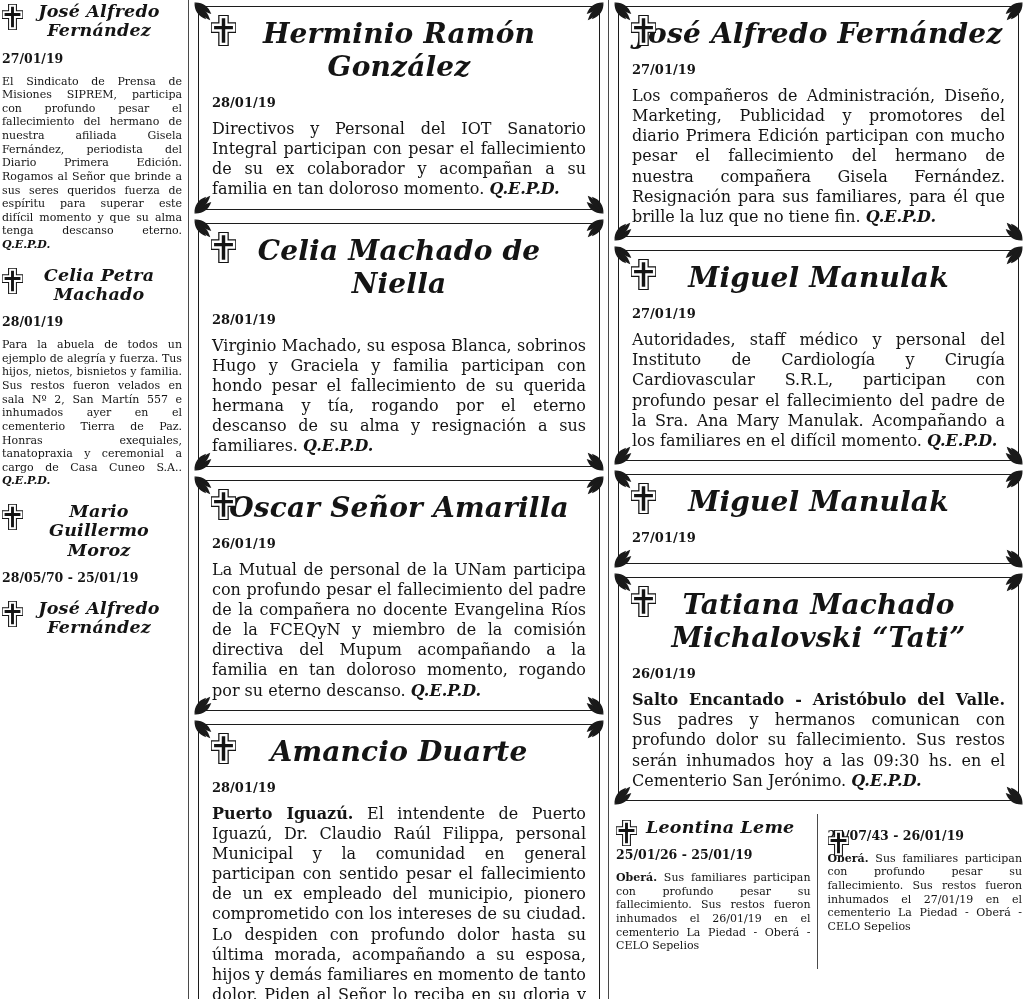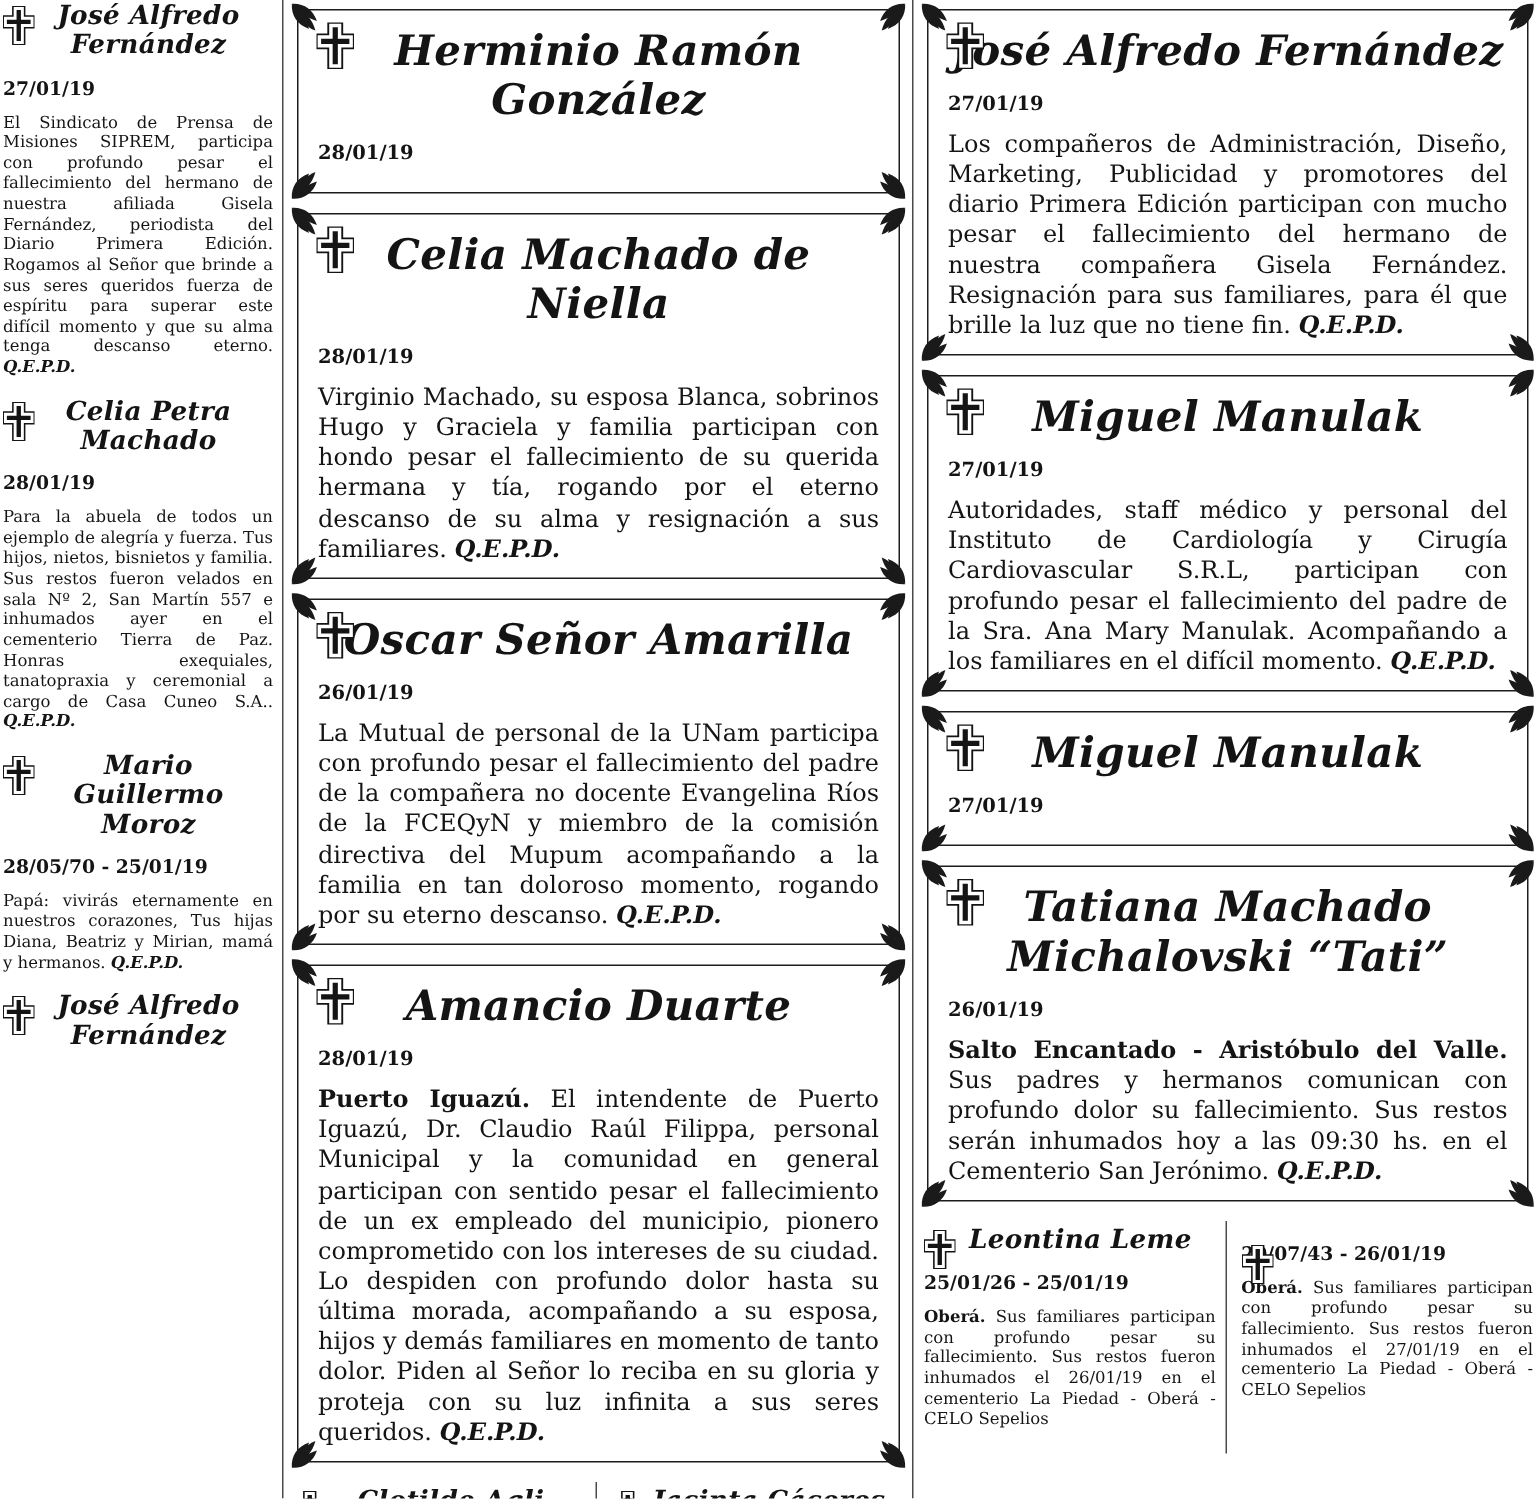--- a/index.html
+++ b/index.html
@@ -87,21 +87,20 @@
       <div class="date">28/01/19</div>
       <p class="body"><span>Para la abuela de todos un ejemplo de alegría y fuerza. Tus hijos, nietos, bisnietos y familia. Sus restos fueron velados en sala Nº 2, San Martín 557 e inhumados ayer en el cementerio Tierra de Paz. Honras exequiales, tanatopraxia y ceremonial a cargo de Casa Cuneo S.A..</span> <strong class="qepd">Q.E.P.D.</strong></p>
     </article>
 
     <article class="sobit">
       <svg class="cross" viewBox="0 0 26 32">
           <use href="#cross-shape"></use>
         </svg>
       <h2 class="name">Mario Guillermo Moroz</h2>
       <div class="date">28/05/70 - 25/01/19</div>
-      <p class="body"><span>Papá: vivirás eternamente en nuestros corazones, Tus hijas Diana, Beatriz y Mirian, mamá y hermanos.</span> <strong class="qepd">Q.E.P.D.</strong></p>
     </article>
 
     <article class="sobit">
       <svg class="cross" viewBox="0 0 26 32">
           <use href="#cross-shape"></use>
         </svg>
       <h2 class="name">José Alfredo Fernández</h2>
 
     </article>
 
@@ -122,20 +121,21 @@
           <use href="#orn-shape"></use>
         </svg>
       <svg class="orn br" viewBox="0 0 22 22">
           <use href="#orn-shape"></use>
         </svg>
       <svg class="cross" viewBox="0 0 26 32">
           <use href="#cross-shape"></use>
         </svg>
       <h2 class="name">Herminio Ramón González</h2>
       <div class="date">28/01/19</div>
+      <p class="body"><span>Directivos y Personal del IOT Sanatorio Integral participan con pesar el fallecimiento de su ex colaborador y acompañan a su familia en tan doloroso momento.</span> <strong class="qepd">Q.E.P.D.</strong></p>
     </section>
 
     <section class="box">
       <svg class="orn tl" viewBox="0 0 22 22">
           <use href="#orn-shape"></use>
         </svg>
       <svg class="orn tr" viewBox="0 0 22 22">
           <use href="#orn-shape"></use>
         </svg>
       <svg class="orn bl" viewBox="0 0 22 22">

